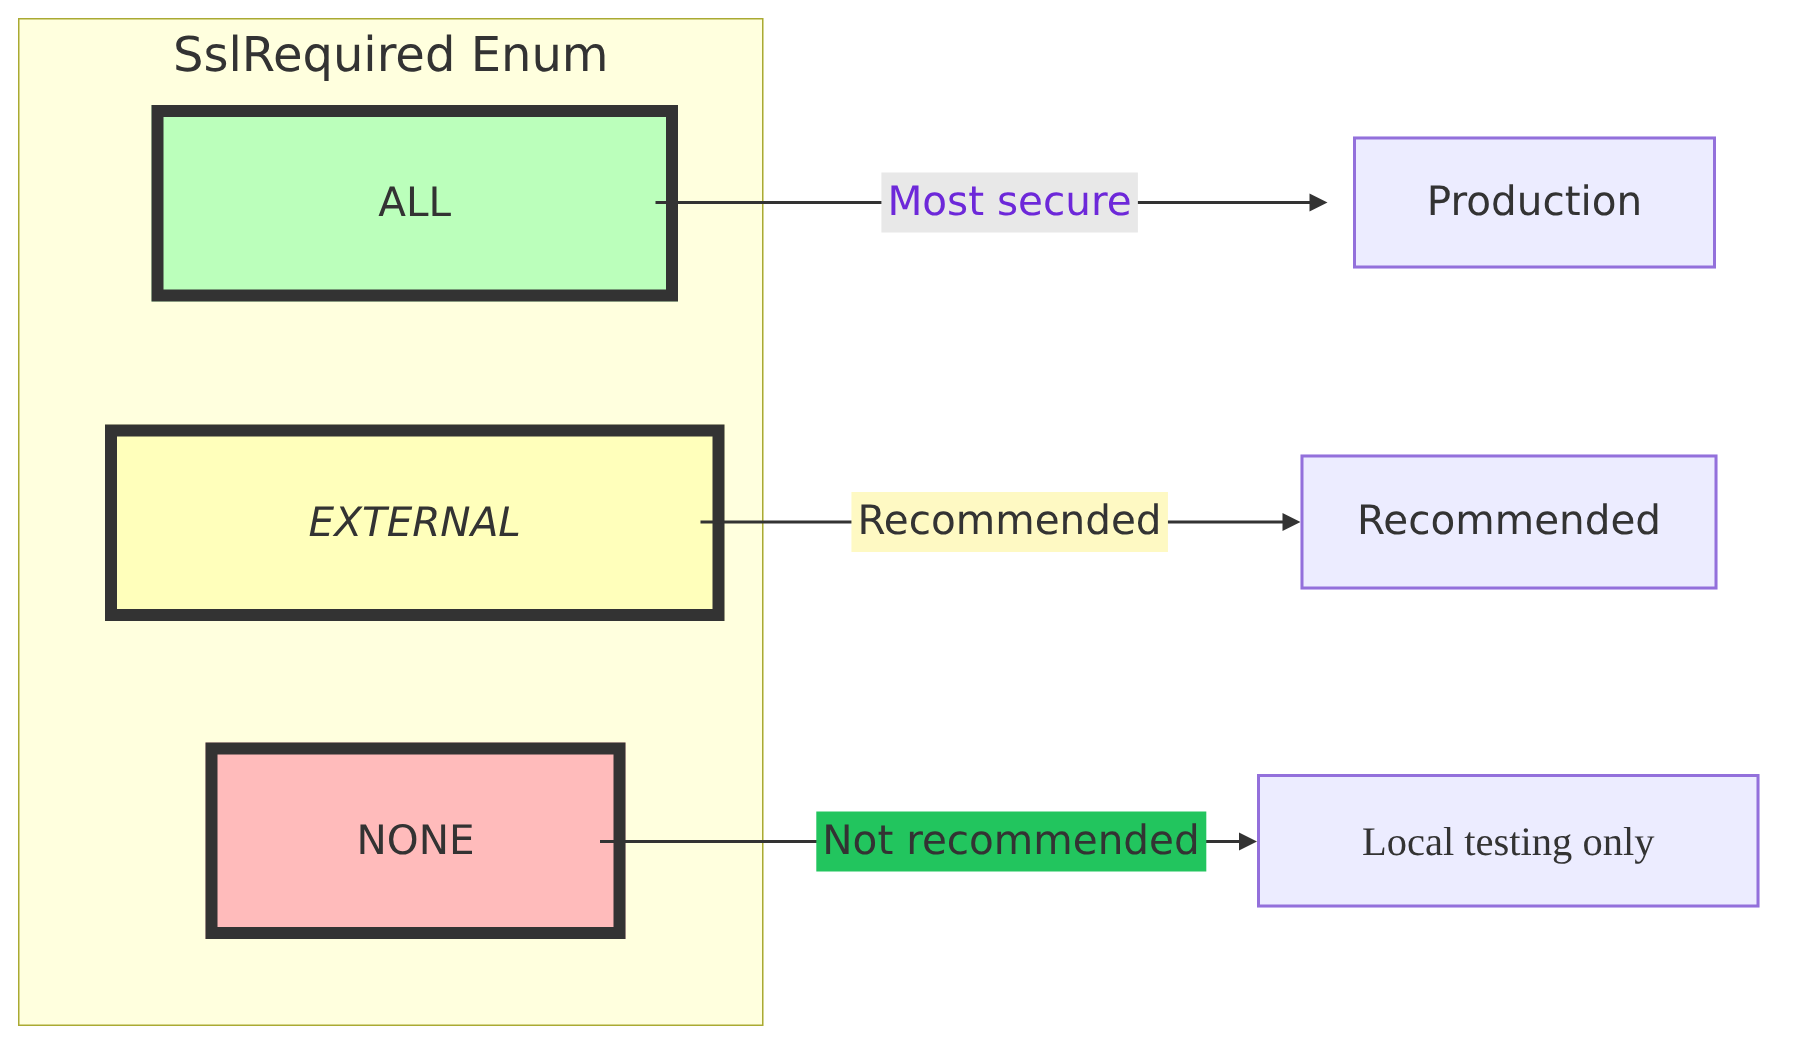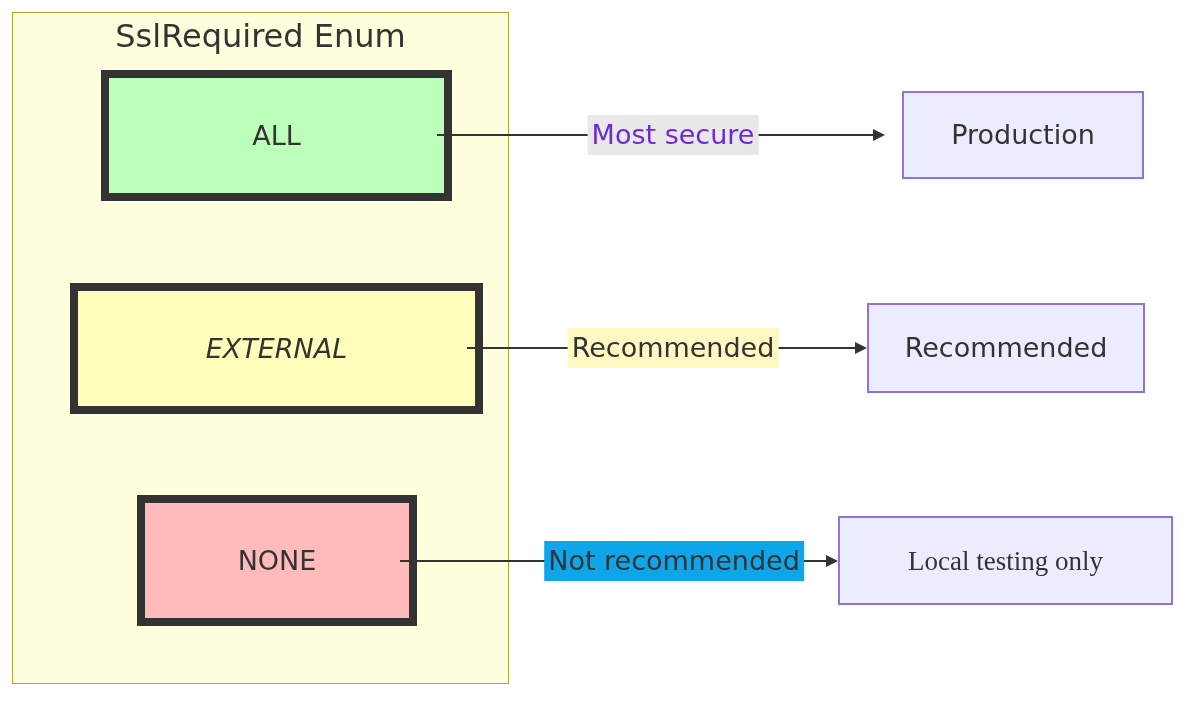--- a/index.html
+++ b/index.html
@@ -123,21 +123,21 @@
   <div class="edge-line edge-line-1" style="background-color: rgb(51, 51, 51);"></div>
   <div class="arrowhead arrowhead-1" style="border-left-color: rgb(51, 51, 51);"></div>
   <div class="edge-label edge-label-1" style="background-color: rgb(232, 232, 232); color: #6d28d9;">Most secure</div>
 
   <div class="edge-line edge-line-2" style="background-color: rgb(51, 51, 51);"></div>
   <div class="arrowhead arrowhead-2" style="border-left-color: rgb(51, 51, 51);"></div>
   <div class="edge-label edge-label-2" style="background-color: #fef9c3; color: rgb(51, 51, 51);">Recommended</div>
 
   <div class="edge-line edge-line-3" style="background-color: rgb(51, 51, 51);"></div>
   <div class="arrowhead arrowhead-3" style="border-left-color: rgb(51, 51, 51);"></div>
-  <div class="edge-label edge-label-3" style="background-color: #0ea5e9; color: rgb(51, 51, 51);">Not recommended</div>
+  <div class="edge-label edge-label-3" style="background-color: #22c55e; color: rgb(51, 51, 51);">Not recommended</div>
 
   <div class="node env-node node-production" style="background-color: rgb(236, 236, 255); border-color: rgb(147, 112, 219);">
     <div>Production</div>
   </div>
 
   <div class="node env-node node-development" style="background-color: rgb(236, 236, 255); border-color: rgb(147, 112, 219);">
     <div>Recommended</div>
   </div>
 
   <div class="node env-node node-local" style="background-color: rgb(236, 236, 255); border-color: rgb(147, 112, 219);">

